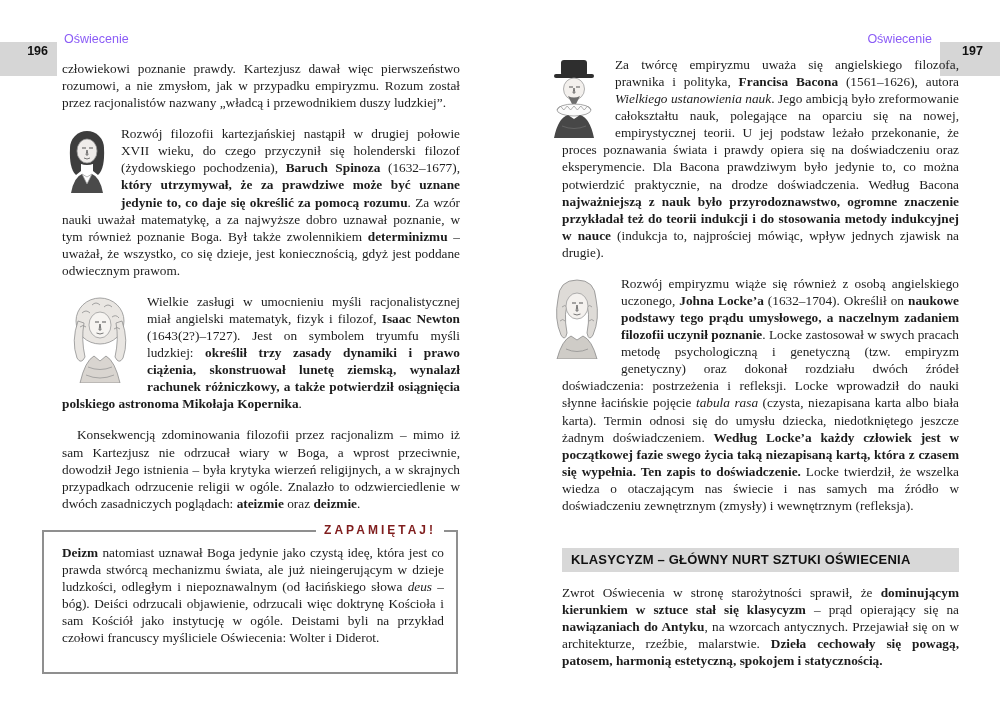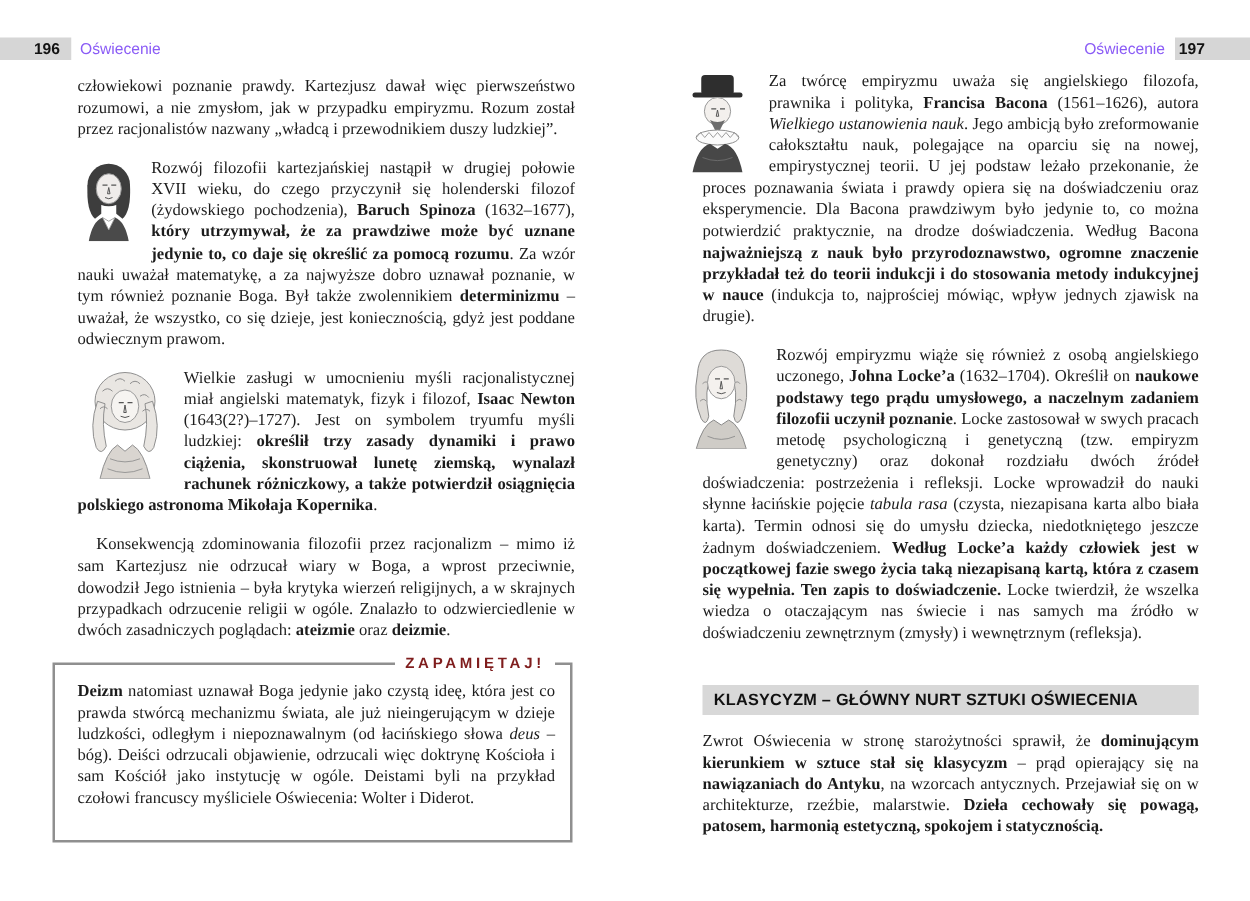--- a/index.html
+++ b/index.html
@@ -1,24 +1,24 @@
 <!DOCTYPE html>
 <html lang="pl"><head>
 <meta charset="utf-8">
 <style>
   html,body{margin:0;padding:0;background:#ffffff;}
   #book{position:relative;width:1000px;height:721px;background:#fff;overflow:hidden;
         font-family:"Liberation Serif",serif;color:#1c1c1c;}
 
   
-  .folio-bar{position:absolute;top:30px;height:18px;background:#d6d6d6;
+  .folio-bar{position:absolute;top:42px;height:34px;background:#d6d6d6;
              font-family:"Liberation Sans",sans-serif;font-weight:bold;font-size:12.5px;
              line-height:18px;color:#111;}
   .folio-left{left:0;width:57px;text-align:right;padding-right:9px;box-sizing:border-box;}
-  .folio-right{right:0;width:60px;text-align:left;padding-left:3px;box-sizing:border-box;}
+  .folio-right{right:0;width:60px;text-align:left;padding-left:22px;box-sizing:border-box;}
   .running-title{position:absolute;top:30px;height:18px;line-height:18px;
                  font-family:"Liberation Sans",sans-serif;font-size:12.5px;color:#8b5cf6;}
   .rt-left{left:64px;}
   .rt-right{right:68px;}
 
   
   .col{position:absolute;width:398px;font-size:13.3px;line-height:1.285;text-align:justify;}
   .col-left{left:62px;top:60px;}
   .col-right{left:562px;top:56px;width:397px;}
 

